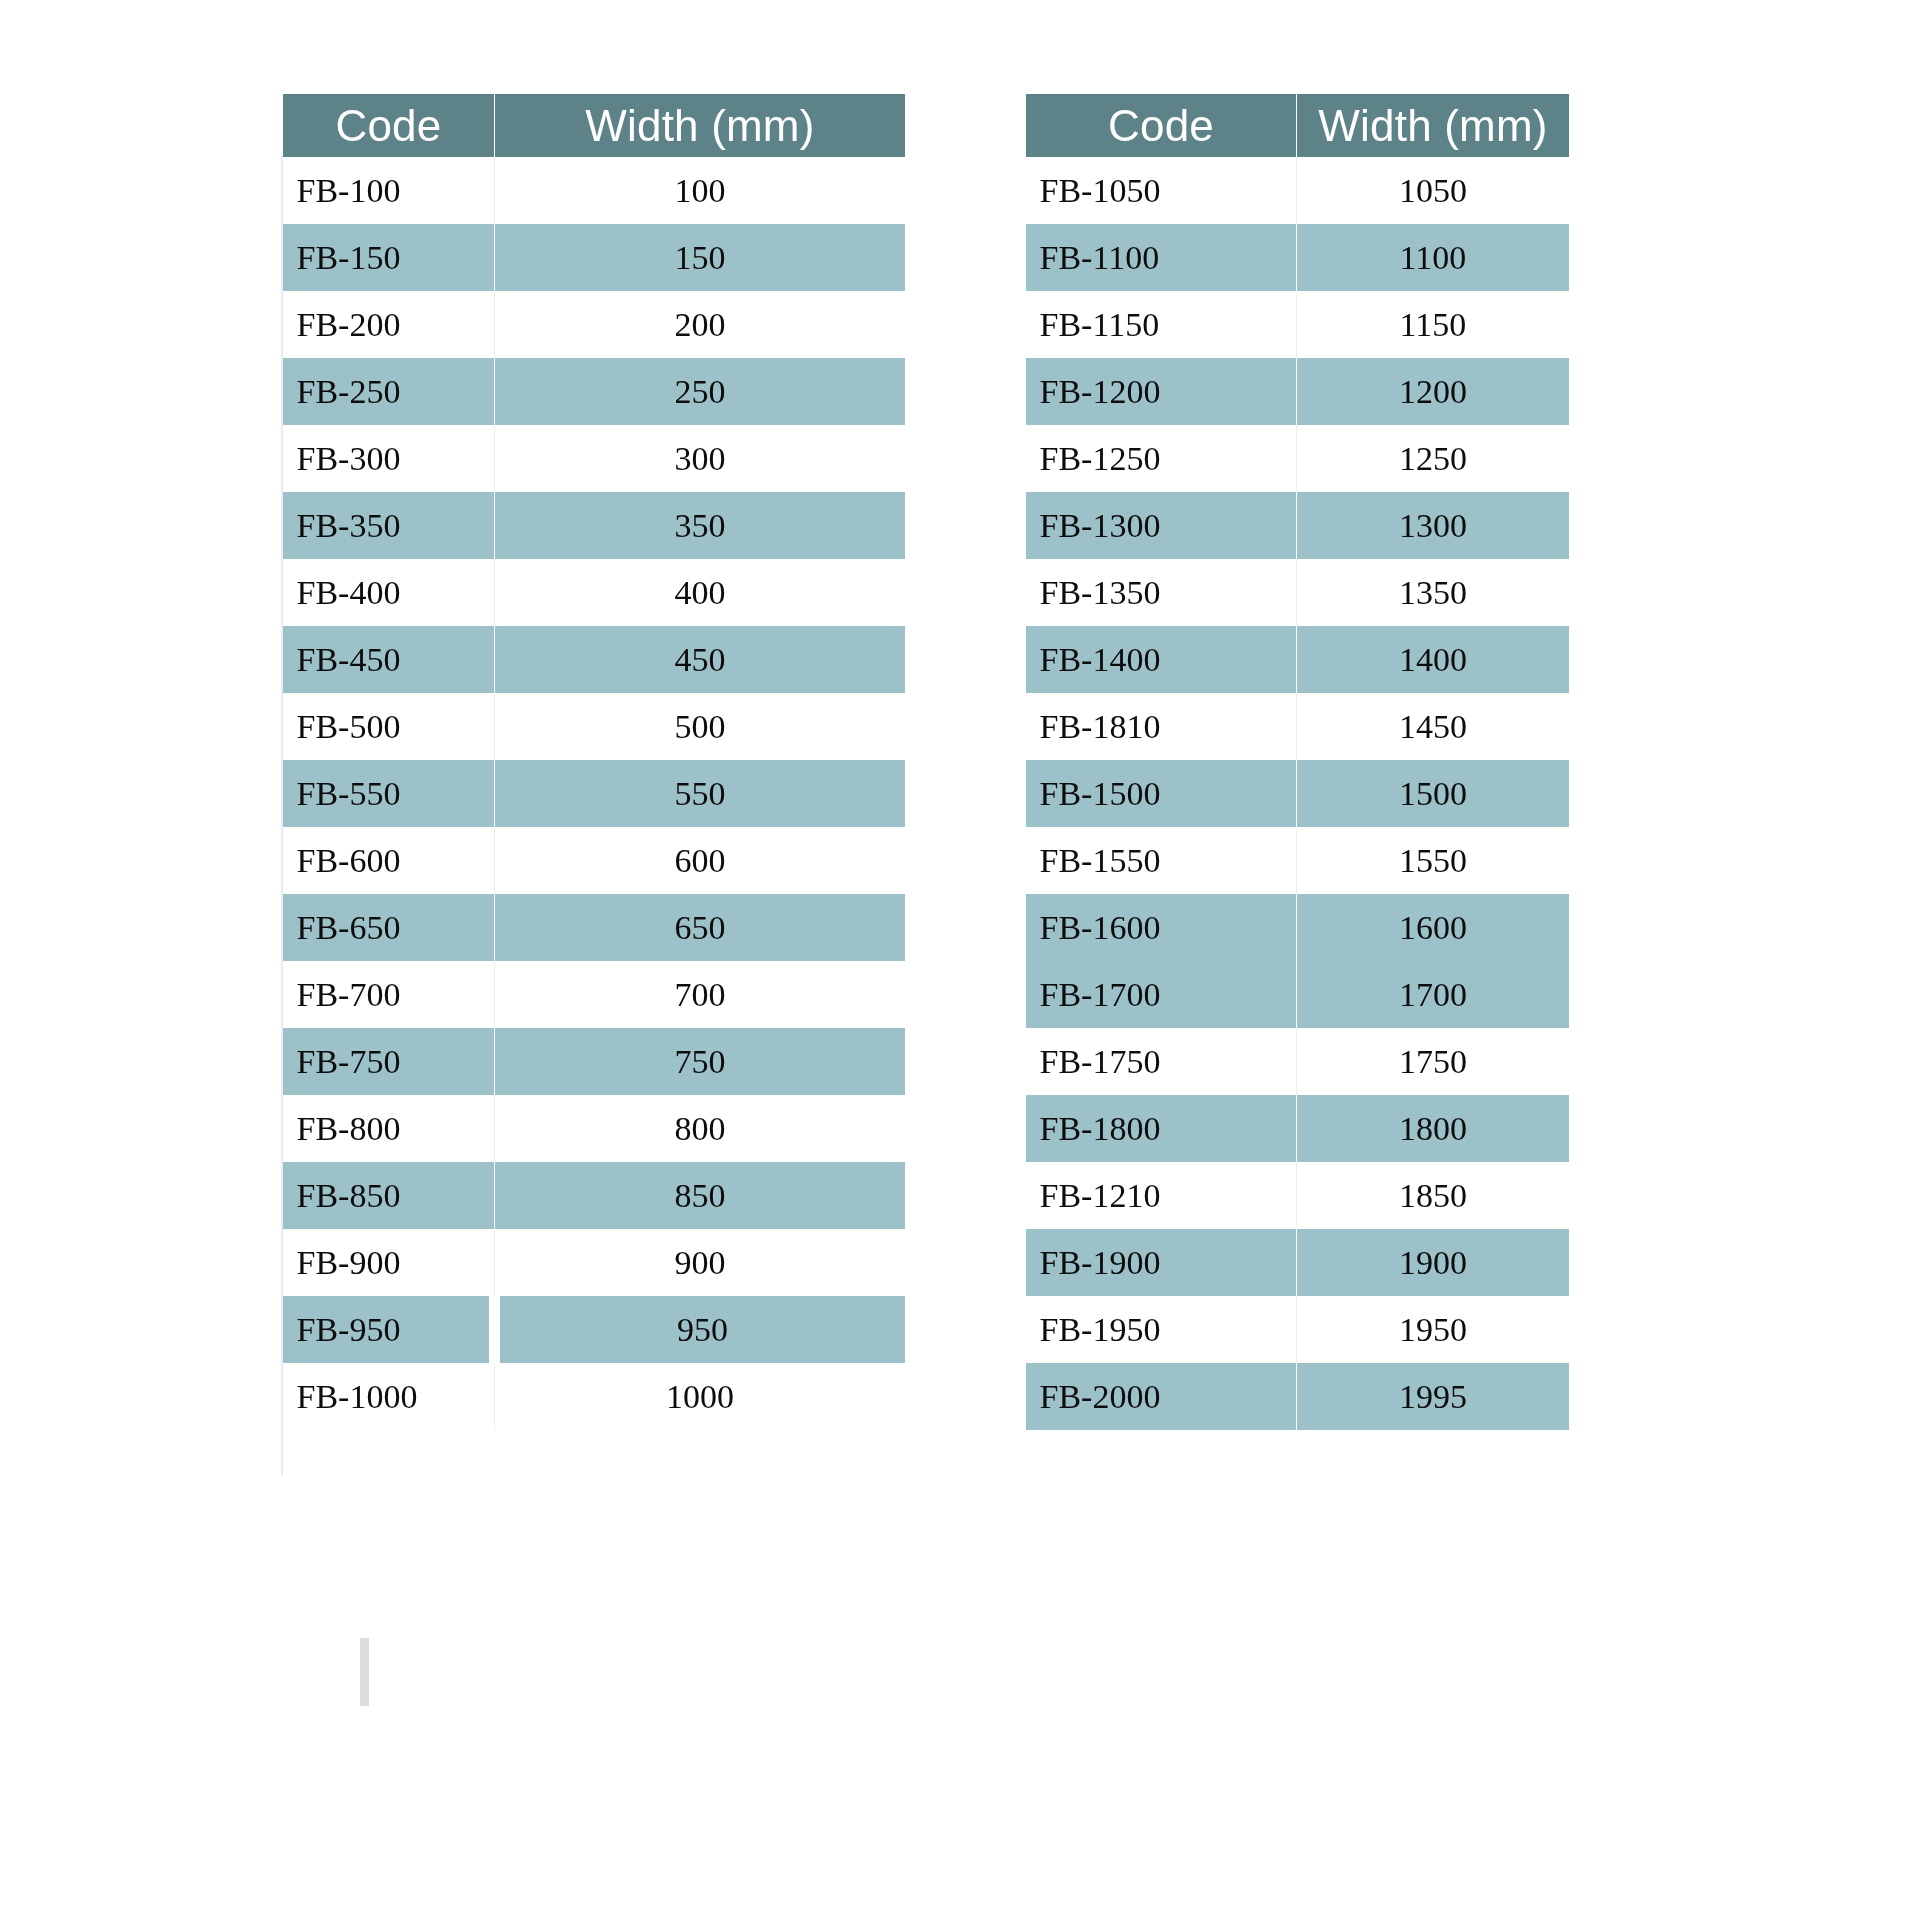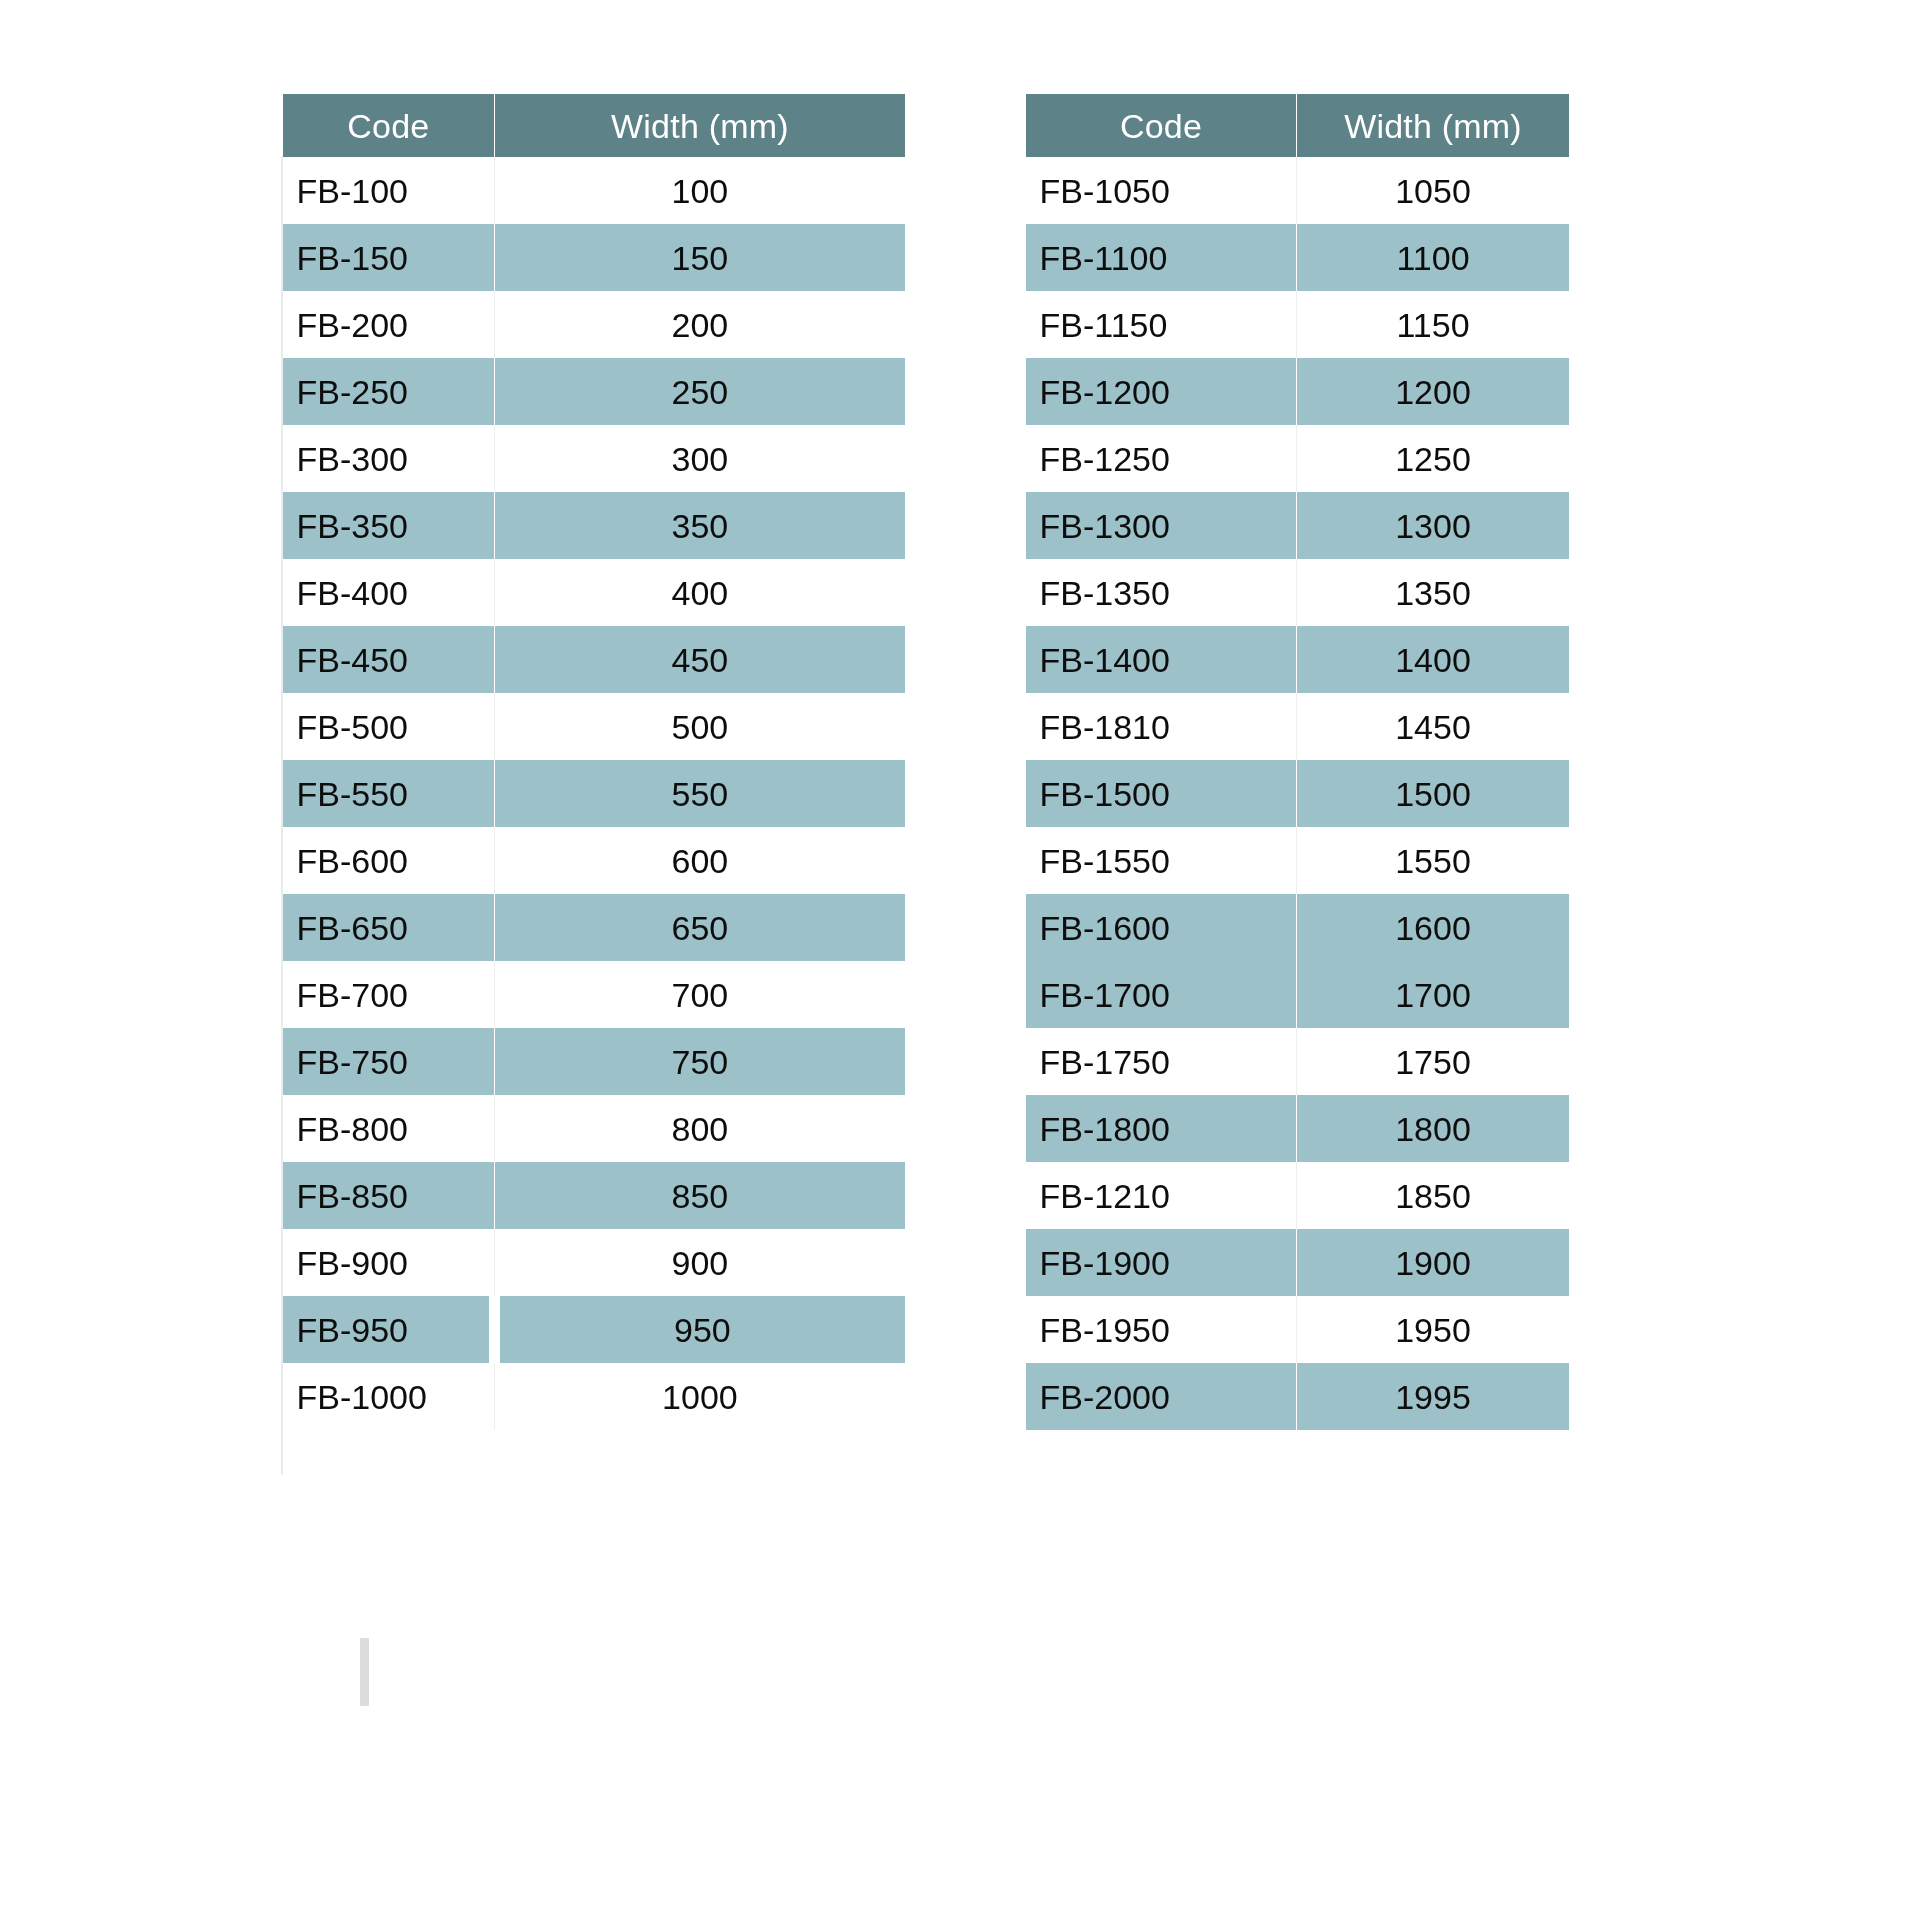--- a/index.html
+++ b/index.html
@@ -41,30 +41,31 @@
     box-sizing: border-box;
   }
 
   
   .spec-table thead th {
     background: #5d8288;
     color: #ffffff;
     font-weight: 400;
     text-align: center;
     height: 63px;
-    font-size: 34px;
+    font-size: 44px;
     letter-spacing: 0.2px;
   }
   .spec-table thead th.col-code {
     border-right: 1.9px solid #ffffff;
   }
 
   
   .spec-table tbody tr {
     height: 67px;
+    font-family: Liberation Serif, serif;
   }
   .spec-table tbody td {
     font-size: 34px;
     color: #0d0d0d;
     font-weight: 400;
     height: 67px;
   }
   .spec-table tbody td.col-code {
     text-align: left;
     padding-left: 13.5px;

